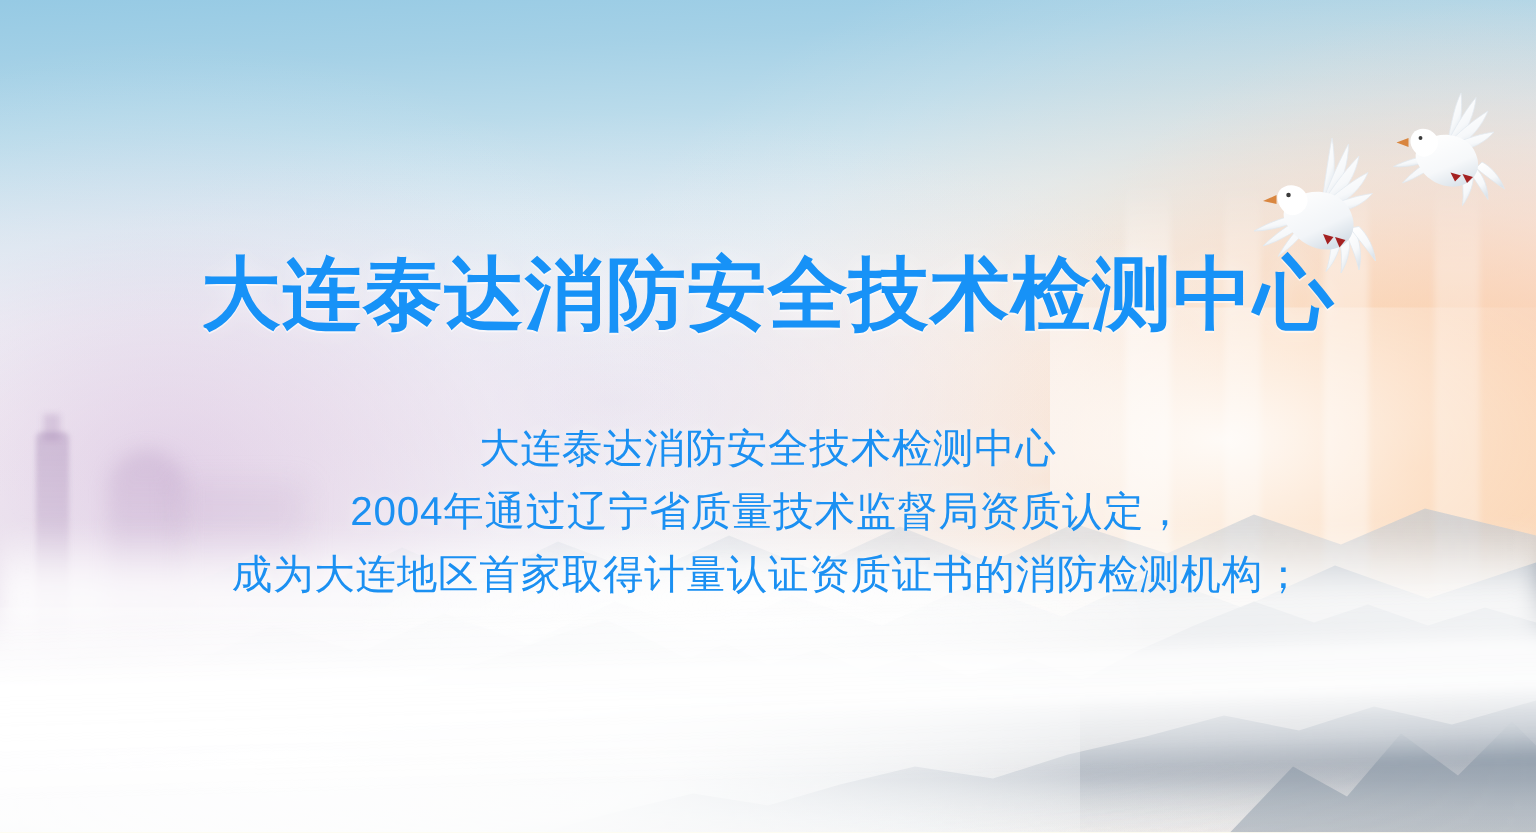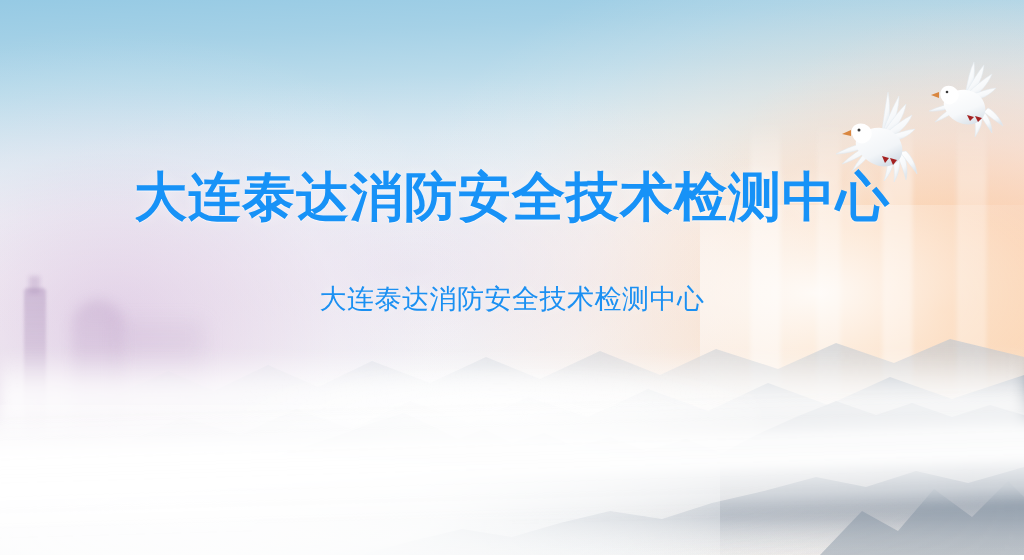--- a/index.html
+++ b/index.html
@@ -448,15 +448,17 @@
 
       <path d="M45,59 l3,6 l4,-4 z" fill="#a42121"></path>
       <path d="M53,60 l3,6 l4,-4 z" fill="#a42121"></path>
     </svg>
   </div>
 
   <div class="headline">大连泰达消防安全技术检测中心</div>
 
   <div class="body-copy">
     <span class="ln">大连泰达消防安全技术检测中心</span>
+    <span class="ln">2004年通过辽宁省质量技术监督局资质认定，</span>
+    <span class="ln">成为大连地区首家取得计量认证资质证书的消防检测机构；</span>
   </div>
 
 </div>
 
 </body></html>

